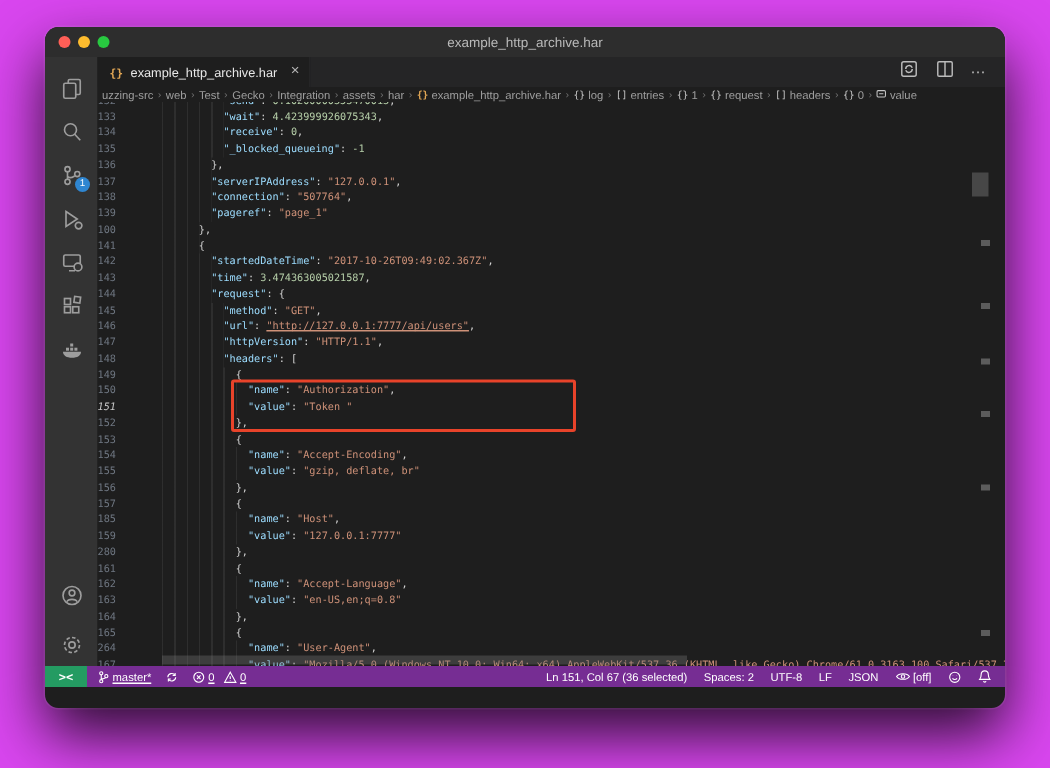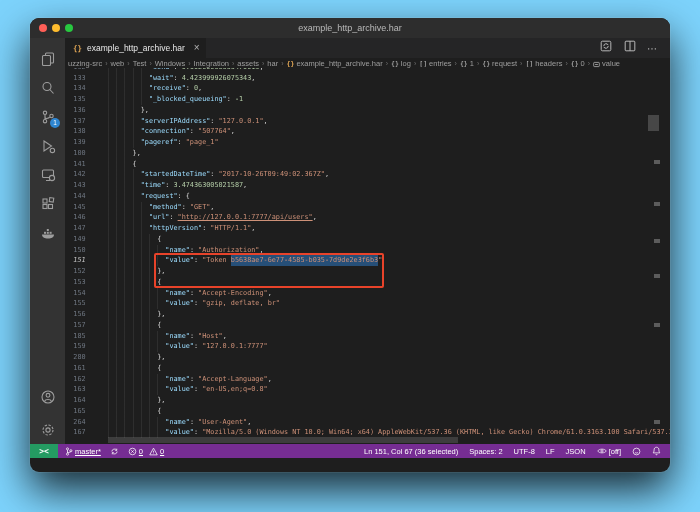--- a/index.html
+++ b/index.html
@@ -1,18 +1,18 @@
 <!DOCTYPE html>
 <html><head>
 <meta charset="utf-8">
 <style>
   * { margin:0; padding:0; box-sizing:border-box; }
   html,body { width:700px; height:512px; background:#000; overflow:hidden;
               font-family:"Liberation Sans", sans-serif; }
-  .stage { position:relative; width:700px; height:512px; background:#7dd3fc; }
+  .stage { position:relative; width:700px; height:512px; background:#d946ef; }
 
   .window { position:absolute; left:30px; top:18px; width:640px; height:454px;
             background:#1e1e1e; border-radius:9px; overflow:hidden;
             box-shadow:0 0 0 1px rgba(255,255,255,0.07), 0 18px 40px rgba(0,0,0,0.8); }
 
   
   .titlebar { height:20px; background:#2d2d2d; position:relative;
               display:flex; align-items:center; justify-content:center; }
   .lights { position:absolute; left:9px; top:6px; display:flex; gap:5px; }
   .light { width:8px; height:8px; border-radius:50%; }
@@ -41,31 +41,31 @@
   .tab-label { font-size:8.5px; color:#e8e8e8; white-space:nowrap; }
   .tab-close { color:#b5b5b5; font-size:10px; line-height:10px; margin-left:4px; }
   .tab-actions { margin-left:auto; display:flex; align-items:center; gap:10px; padding-right:12px; }
   .tab-actions svg { stroke:#bcbcbc; fill:none; stroke-width:1.1; }
   .more-dots { color:#bcbcbc; font-size:10px; letter-spacing:1px; }
 
   
   .breadcrumb { height:10px; display:flex; align-items:center; padding-left:3px;
                 font-size:7.5px; color:#9f9f9f; white-space:nowrap; overflow:hidden; flex:none;
                 background:#1e1e1e; position:relative; z-index:4; }
-  .bc-item { display:flex; align-items:flex-end; gap:2px; }
+  .bc-item { display:flex; align-items:flex-start; gap:2px; }
   .bc-sep { color:#6e6e6e; margin:0 3px; font-size:7px; }
   .bc-sym { font-family:"DejaVu Sans Mono", monospace; font-size:6.5px; color:#c5c5c5; }
   .bc-sym.json { color:#e2a755; font-weight:bold; }
 
   
   .editor { position:relative; flex:1; overflow:hidden; background:#1e1e1e; }
   #code-lines { position:absolute; left:0; right:0; top:-6.25px; }
   .line { display:flex; height:10.75px; line-height:10.75px;
           font-family:"DejaVu Sans Mono", monospace; font-size:6.8px; white-space:pre; }
-  .gutter { flex:none; width:43px; text-align:center; padding-right:14px; color:#6e7681; }
+  .gutter { flex:none; width:43px; text-align:left; padding-right:14px; color:#6e7681; }
   .gutter.active { color:#c6c6c6;font-style:italic; }
   .code { flex:none; display:flex; align-items:stretch; }
   .ws { display:inline-block; height:100%;
         background:repeating-linear-gradient(to right, rgba(255,255,255,0.07) 0 1px, transparent 1px 8.188px); }
   .tk-k { color:#9cdcfe; } .tk-s { color:#ce9178; } .tk-n { color:#b5cea8; }
   .tk-p { color:#d4d4d4; }
   .tk-l { color:#ce9178; text-decoration:underline; }
   .tk-x { color:#ce9178; background:#264f78; }
 
   .anno-box { position:absolute; left:89px; top:185px; width:230px; height:35px;
@@ -203,21 +203,21 @@
             <span class="bc-sep">›</span>
             <span class="bc-item">
               <span>web</span>
             </span>
             <span class="bc-sep">›</span>
             <span class="bc-item">
               <span>Test</span>
             </span>
             <span class="bc-sep">›</span>
             <span class="bc-item">
-              <span>Windows</span>
+              <span>Gecko</span>
             </span>
             <span class="bc-sep">›</span>
             <span class="bc-item">
               <span>Integration</span>
             </span>
             <span class="bc-sep">›</span>
             <span class="bc-item">
               <span>assets</span>
             </span>
             <span class="bc-sep">›</span>
@@ -280,23 +280,24 @@
               <div class="line"><span class="gutter">138</span><span class="code"><span class="ws" style="width: 32.752px;"></span><span class="tk-k">"connection"</span><span class="tk-p">: </span><span class="tk-s">"507764"</span><span class="tk-p">,</span></span></div>
               <div class="line"><span class="gutter">139</span><span class="code"><span class="ws" style="width: 32.752px;"></span><span class="tk-k">"pageref"</span><span class="tk-p">: </span><span class="tk-s">"page_1"</span></span></div>
               <div class="line"><span class="gutter">100</span><span class="code"><span class="ws" style="width: 24.564px;"></span><span class="tk-p">},</span></span></div>
               <div class="line"><span class="gutter">141</span><span class="code"><span class="ws" style="width: 24.564px;"></span><span class="tk-p">{</span></span></div>
               <div class="line"><span class="gutter">142</span><span class="code"><span class="ws" style="width: 32.752px;"></span><span class="tk-k">"startedDateTime"</span><span class="tk-p">: </span><span class="tk-s">"2017-10-26T09:49:02.367Z"</span><span class="tk-p">,</span></span></div>
               <div class="line"><span class="gutter">143</span><span class="code"><span class="ws" style="width: 32.752px;"></span><span class="tk-k">"time"</span><span class="tk-p">: </span><span class="tk-n">3.474363005021587</span><span class="tk-p">,</span></span></div>
               <div class="line"><span class="gutter">144</span><span class="code"><span class="ws" style="width: 32.752px;"></span><span class="tk-k">"request"</span><span class="tk-p">: {</span></span></div>
               <div class="line"><span class="gutter">145</span><span class="code"><span class="ws" style="width: 40.94px;"></span><span class="tk-k">"method"</span><span class="tk-p">: </span><span class="tk-s">"GET"</span><span class="tk-p">,</span></span></div>
               <div class="line"><span class="gutter">146</span><span class="code"><span class="ws" style="width: 40.94px;"></span><span class="tk-k">"url"</span><span class="tk-p">: </span><span class="tk-l">"http://127.0.0.1:7777/api/users"</span><span class="tk-p">,</span></span></div>
               <div class="line"><span class="gutter">147</span><span class="code"><span class="ws" style="width: 40.94px;"></span><span class="tk-k">"httpVersion"</span><span class="tk-p">: </span><span class="tk-s">"HTTP/1.1"</span><span class="tk-p">,</span></span></div>
+              <div class="line"><span class="gutter">148</span><span class="code"><span class="ws" style="width: 40.94px;"></span><span class="tk-k">"headers"</span><span class="tk-p">: [</span></span></div>
               <div class="line"><span class="gutter">149</span><span class="code"><span class="ws" style="width: 49.128px;"></span><span class="tk-p">{</span></span></div>
               <div class="line"><span class="gutter">150</span><span class="code"><span class="ws" style="width: 57.316px;"></span><span class="tk-k">"name"</span><span class="tk-p">: </span><span class="tk-s">"Authorization"</span><span class="tk-p">,</span></span></div>
-              <div class="line"><span class="gutter active">151</span><span class="code"><span class="ws" style="width: 57.316px;"></span><span class="tk-k">"value"</span><span class="tk-p">: </span><span class="tk-s">"Token </span><span class="tk-x">b5638ae7-6e77-4585-b035-7d9de2e3f6b3</span><span class="tk-s">"</span></span></div>
+              <div class="line"><span class="gutter active">151</span><span class="code"><span class="ws" style="width: 57.316px;"></span><span class="tk-k">"value"</span><span class="tk-p">: </span><span class="tk-s">"Token </span><span class="tk-s">"</span></span></div>
               <div class="line"><span class="gutter">152</span><span class="code"><span class="ws" style="width: 49.128px;"></span><span class="tk-p">},</span></span></div>
               <div class="line"><span class="gutter">153</span><span class="code"><span class="ws" style="width: 49.128px;"></span><span class="tk-p">{</span></span></div>
               <div class="line"><span class="gutter">154</span><span class="code"><span class="ws" style="width: 57.316px;"></span><span class="tk-k">"name"</span><span class="tk-p">: </span><span class="tk-s">"Accept-Encoding"</span><span class="tk-p">,</span></span></div>
               <div class="line"><span class="gutter">155</span><span class="code"><span class="ws" style="width: 57.316px;"></span><span class="tk-k">"value"</span><span class="tk-p">: </span><span class="tk-s">"gzip, deflate, br"</span></span></div>
               <div class="line"><span class="gutter">156</span><span class="code"><span class="ws" style="width: 49.128px;"></span><span class="tk-p">},</span></span></div>
               <div class="line"><span class="gutter">157</span><span class="code"><span class="ws" style="width: 49.128px;"></span><span class="tk-p">{</span></span></div>
               <div class="line"><span class="gutter">185</span><span class="code"><span class="ws" style="width: 57.316px;"></span><span class="tk-k">"name"</span><span class="tk-p">: </span><span class="tk-s">"Host"</span><span class="tk-p">,</span></span></div>
               <div class="line"><span class="gutter">159</span><span class="code"><span class="ws" style="width: 57.316px;"></span><span class="tk-k">"value"</span><span class="tk-p">: </span><span class="tk-s">"127.0.0.1:7777"</span></span></div>
               <div class="line"><span class="gutter">280</span><span class="code"><span class="ws" style="width: 49.128px;"></span><span class="tk-p">},</span></span></div>
               <div class="line"><span class="gutter">161</span><span class="code"><span class="ws" style="width: 49.128px;"></span><span class="tk-p">{</span></span></div>

